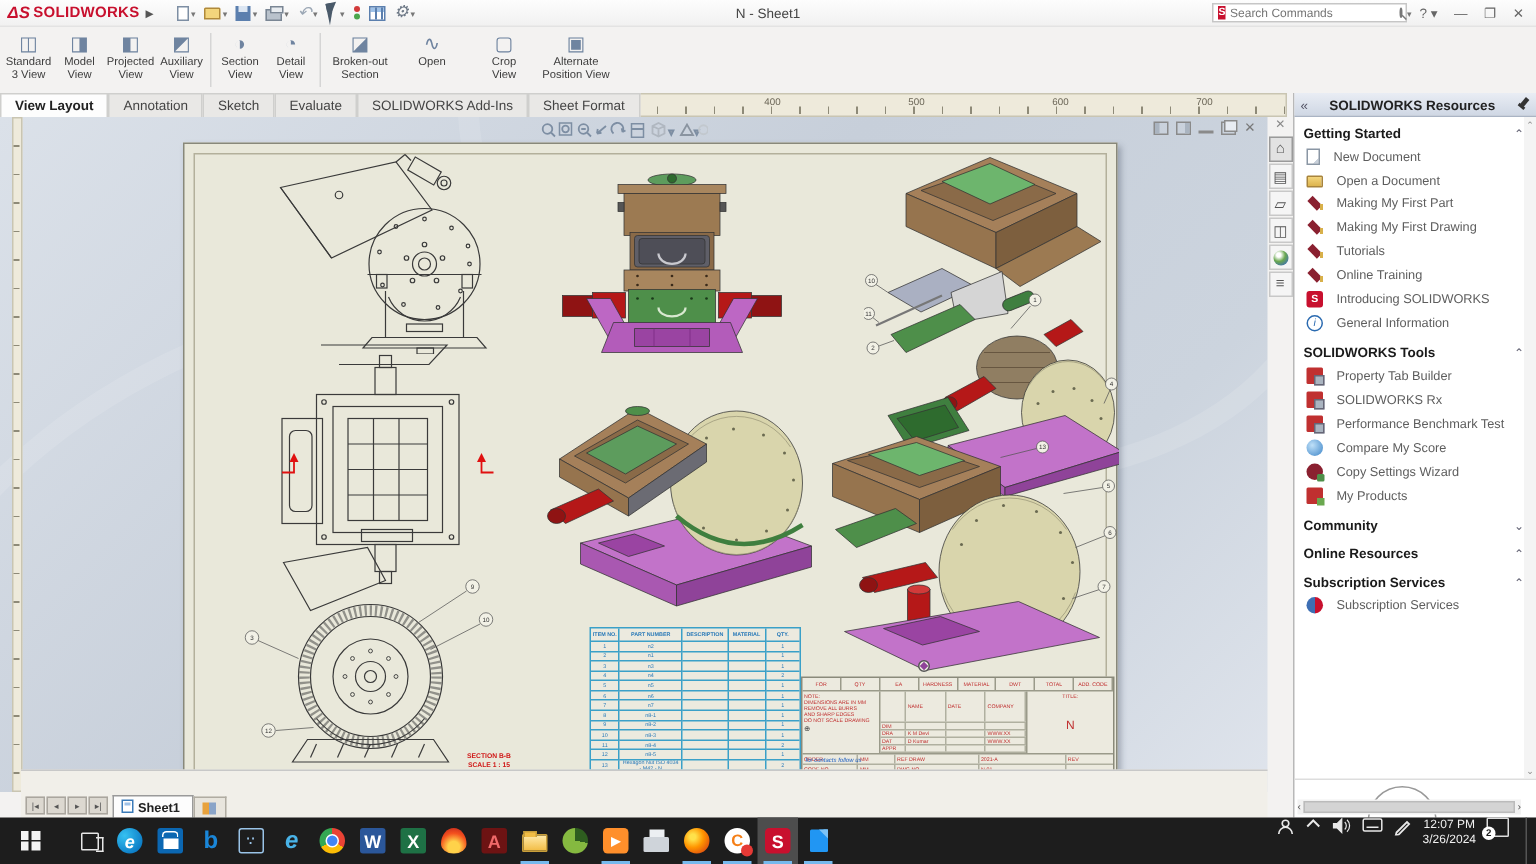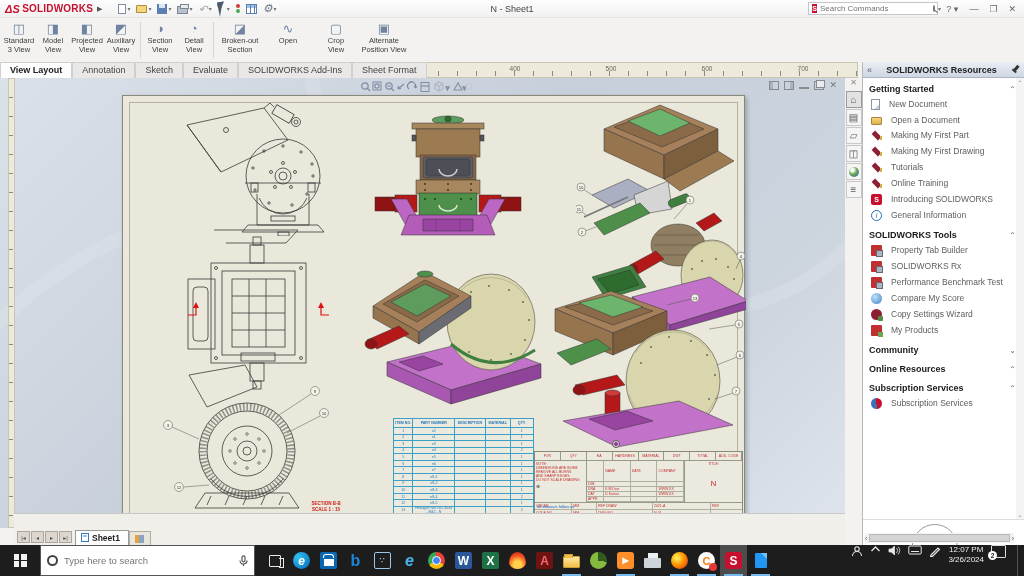--- a/index.html
+++ b/index.html
@@ -1121,30 +1121,20 @@
 
 <div class="taskbar">
   <div class="startbtn">
     <div class="winflag">
         <i></i>
         <i></i>
         <i></i>
         <i></i>
       </div>
   </div>
-  <div class="wsearch">
-    <span class="cring"></span>
-    <input placeholder="Type here to search" style="">
-    <svg class="micsvg" width="9" height="12" viewBox="0 0 9 12">
-        <g stroke="#555" fill="none" stroke-width="1.2">
-          <rect x="3" y="0.8" width="3" height="6" rx="1.5"></rect>
-          <path d="M1,5.5 a3.5,3.5 0 0 0 7,0 M4.5,9 v2"></path>
-        </g>
-      </svg>
-  </div>
   <div class="tbicons">
 
       <div class="tbi" data-app="task-view" data-open="false" data-active="false" title="task-view">
         <span class="tg"></span>
       </div>
 
       <div class="tbi" data-app="edge" data-open="false" data-active="false" title="edge">
         <span class="tg">e</span>
       </div>
 

